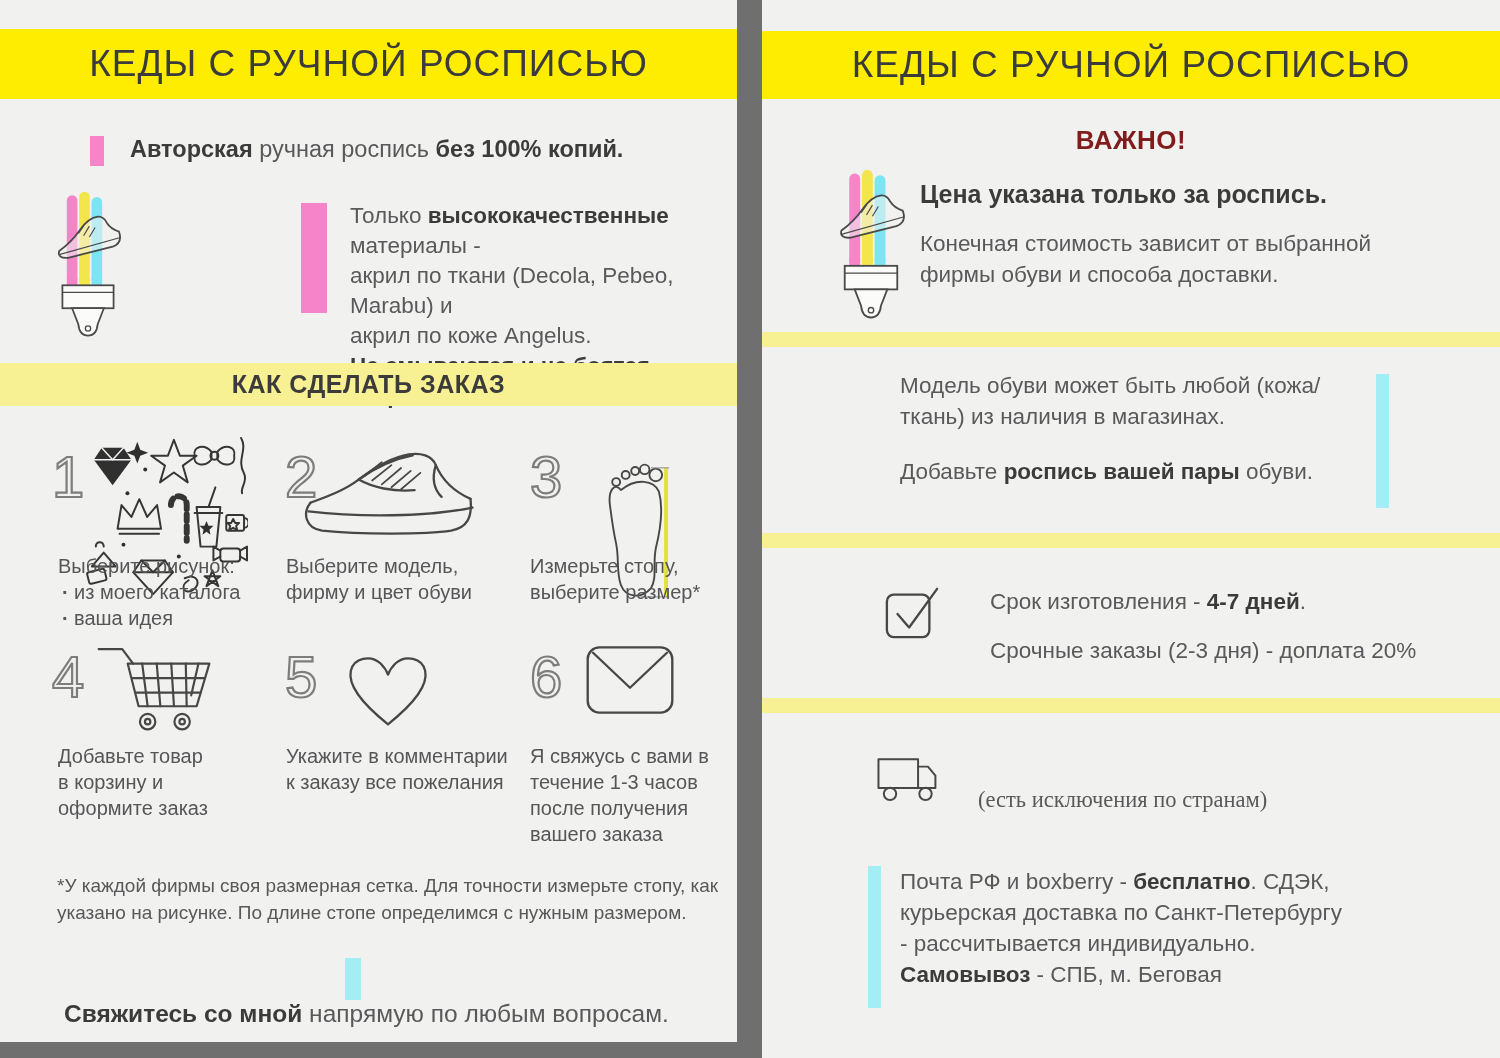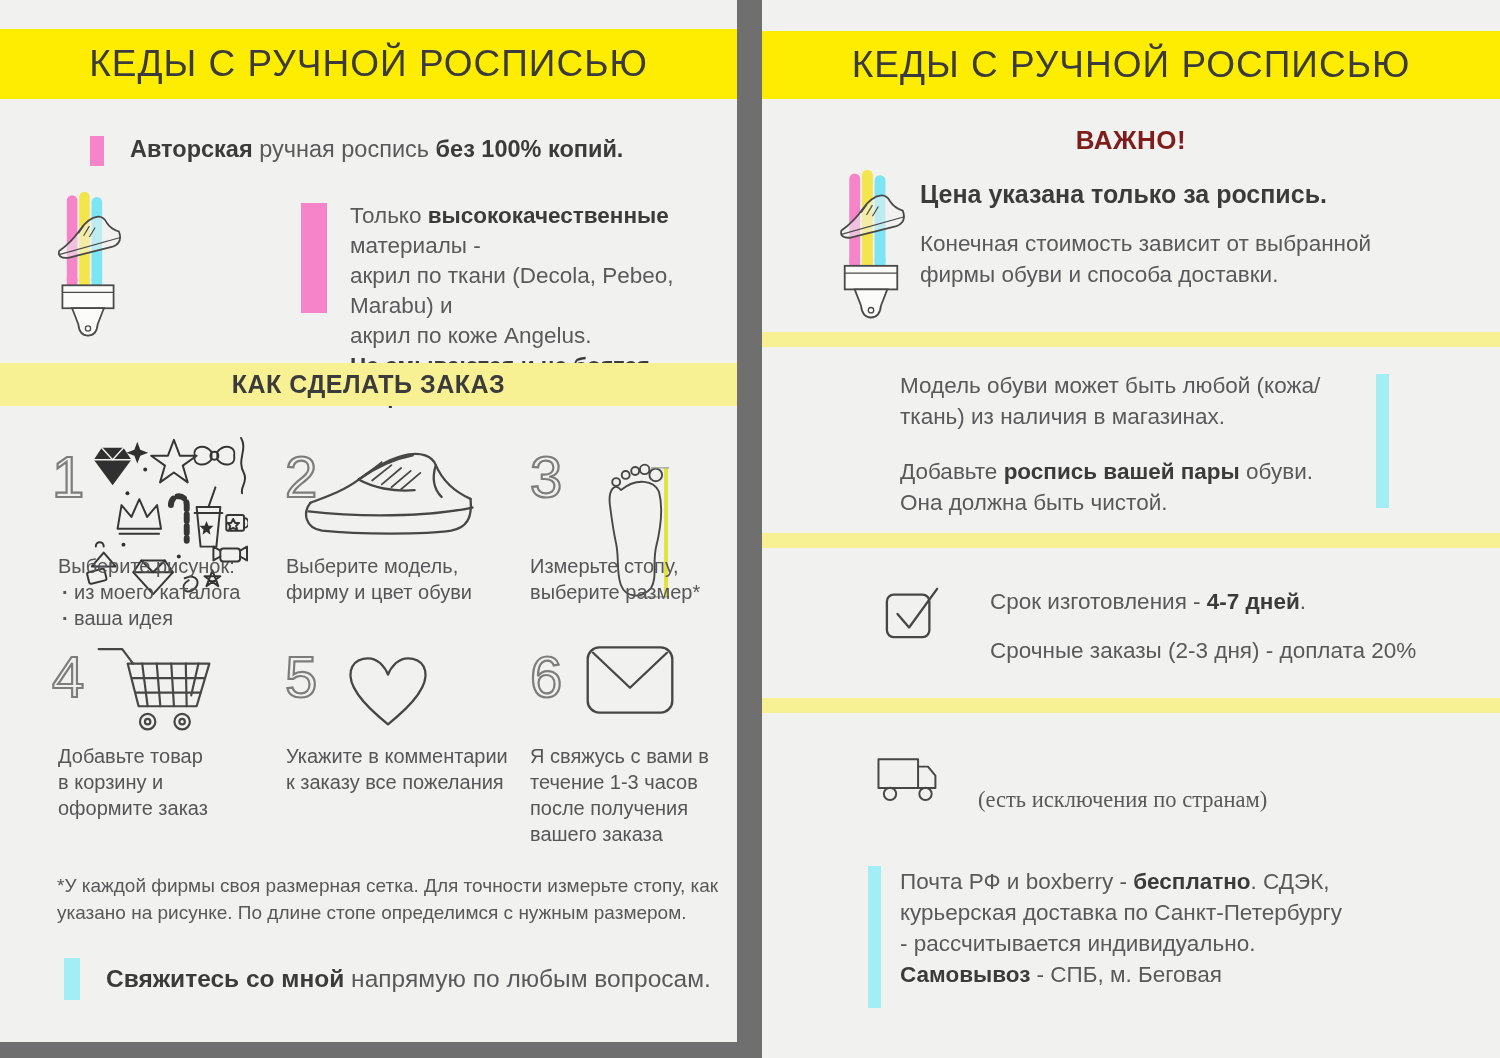--- a/index.html
+++ b/index.html
@@ -240,21 +240,21 @@
       <div>течение 1-3 часов</div>
       <div>после получения</div>
       <div>вашего заказа</div>
     </div>
 
     <div class="abs footnote" style="left:57px;top:872px;">
       <div>*У каждой фирмы своя размерная сетка. Для точности измерьте стопу, как</div>
       <div>указано на рисунке. По длине стопе определимся с нужным размером.</div>
     </div>
 
-    <div class="abs contact-row" style="left:64px;top:958px;">
+    <div class="abs contact-row" style="left:64px;top:958px;flex-direction:column;">
       <span class="chip cyan"></span>
       <p class="contact-text"><b>Свяжитесь со мной</b><span> напрямую по любым вопросам.</span></p>
     </div>
 
   </section>
 
   <section class="panel panel-right">
 
     <header class="yellow-header" style="top:31px;height:68px;">
       <h1>КЕДЫ С РУЧНОЙ РОСПИСЬЮ</h1>
@@ -287,21 +287,20 @@
       <div>Конечная стоимость зависит от выбранной</div>
       <div>фирмы обуви и способа доставки.</div>
     </div>
 
     <div class="strip" style="top:332px;"></div>
 
     <div class="abs body-text" style="left:138px;top:370px;">
       <p>Модель обуви может быть любой (кожа/</p>
       <p>ткань) из наличия в магазинах.</p>
       <p style="margin-top:24px;"><span>Добавьте </span><b>роспись вашей пары</b><span> обуви.</span></p>
-      <p>Она должна быть чистой.</p>
     </div>
     <span class="vbar cyan" style="left:614px;top:374px;width:13px;height:134px;"></span>
 
     <div class="strip" style="top:533px;"></div>
 
     <div class="abs" style="left:122px;top:584px;">
       <svg viewBox="0 0 58 58" width="56" height="56">
         <rect class="ln" x="3" y="11" width="44" height="44" rx="7" stroke-width="2.2"></rect>
         <path class="ln" d="M14,31 L26,45 L55,5" stroke-width="2.2"></path>
       </svg>

